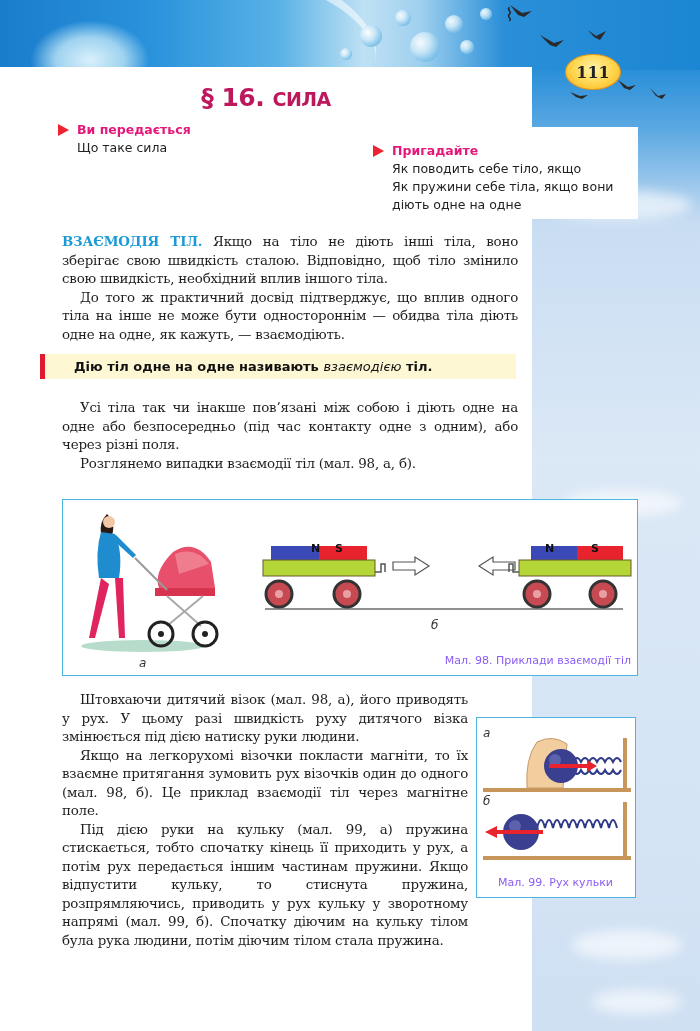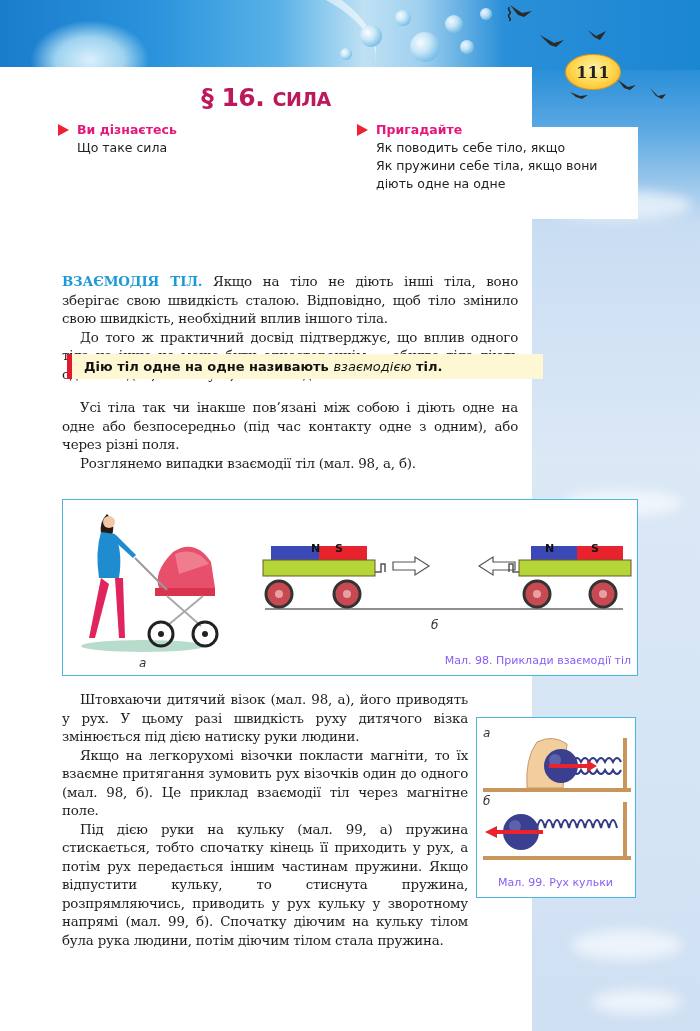--- a/index.html
+++ b/index.html
@@ -31,26 +31,26 @@
   
   .intro { position: absolute; left: 0; top: 127px; width: 638px; height: 92px; background: #fff; }
   .intro-col { position: absolute; top: 121px; font-family: "DejaVu Sans", sans-serif; font-size: 12.5px; line-height: 18px; }
   .intro-col .head { color: #e4177a; font-weight: bold; display: flex; align-items: center; }
   .intro-col .tri { width: 0; height: 0; border-top: 6px solid transparent; border-bottom: 6px solid transparent; border-left: 11px solid #ee2230; margin-left: -19px; margin-right: 8px; }
   .intro-col .line { color: #222; }
 
   
   .text { position: absolute; font-family: "DejaVu Serif", serif; font-size: 13.4px; line-height: 18.5px; color: #1d1d1d; text-align: justify; letter-spacing: -0.2px; }
   .text p { text-indent: 18px; }
-  .text p.noindent { text-indent: 0; margin-top: 40px; }
+  .text p.noindent { text-indent: 0; }
   .lead { color: #1b9ad6; font-weight: bold; }
 
   
   .definition { position: absolute; left: 40px; top: 354px; width: 476px; height: 25px; background: #fdf7d4; border-left: 5px solid #e0192e;
-    font-family: "DejaVu Sans", sans-serif; font-weight: bold; font-size: 13px; padding-left: 12px; line-height: 25px; color: #111; margin-left: 27px; }
+    font-family: "DejaVu Sans", sans-serif; font-weight: bold; font-size: 13px; padding-left: 29px; line-height: 25px; color: #111; }
   .definition i { font-weight: normal; font-style: italic; }
 
   
   .fig98 { position: absolute; left: 62px; top: 499px; width: 576px; height: 177px; border: 1.5px solid #4ab6e0; background: #fff; }
   .fig-caption { position: absolute; font-family: "DejaVu Sans", sans-serif; font-size: 11px; color: #8b5cf6; }
   .fig-label { position: absolute; font-family: "DejaVu Sans", sans-serif; font-style: italic; font-size: 12px; color: #333; }
 
   
   .fig99 { position: absolute; left: 476px; top: 717px; width: 160px; height: 181px; border: 1.5px solid #4ab6e0; background: #fff; }
 </style>
@@ -92,25 +92,25 @@
 <div class="page-badge">111</div>
 <div class="page-title">
   <span>§ 16.</span>
   <span class="small">СИЛА</span>
 </div>
 
 <div class="intro"></div>
 <div class="intro-col" style="left:77px;">
   <div class="head">
     <span class="tri"></span>
-    <span>Ви дізнаєтесь</span>
+    <span>Ви передається</span>
   </div>
   <div class="line">Що таке сила</div>
 </div>
-<div class="intro-col" style="left:376px;">
+<div class="intro-col" style="left:392px;margin-top:21px;">
   <div class="head">
     <span class="tri"></span>
     <span>Пригадайте</span>
   </div>
   <div class="line">Як поводить себе тіло, якщо</div>
   <div class="line">Як пружини себе тіла, якщо вони</div>
   <div class="line">діють одне на одне</div>
 </div>
 
 <div class="text" style="left:62px;top:232px;width:456px;">

